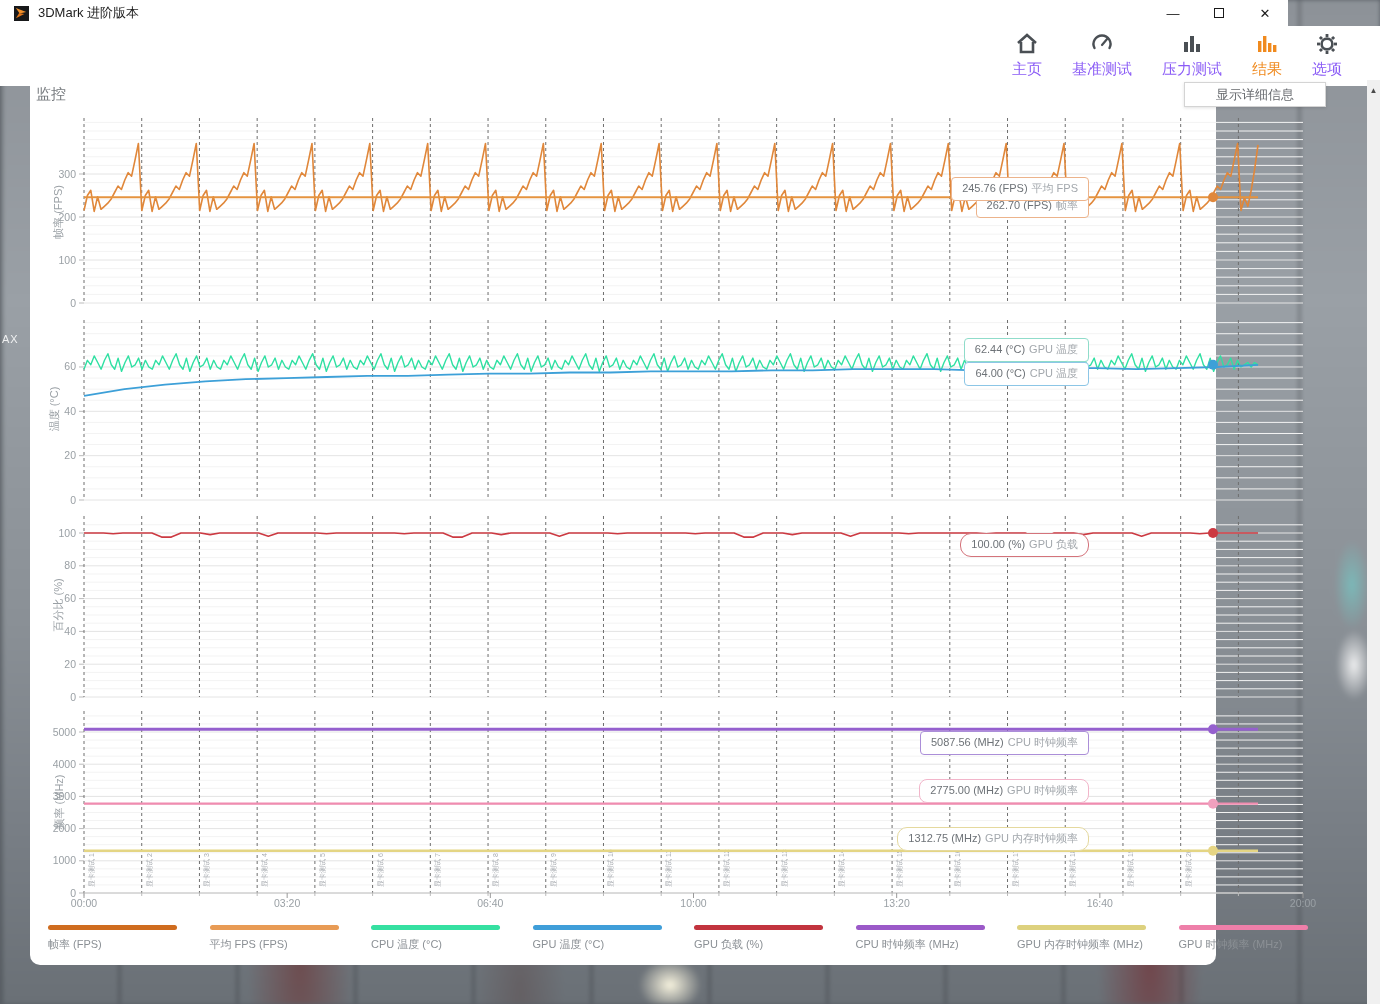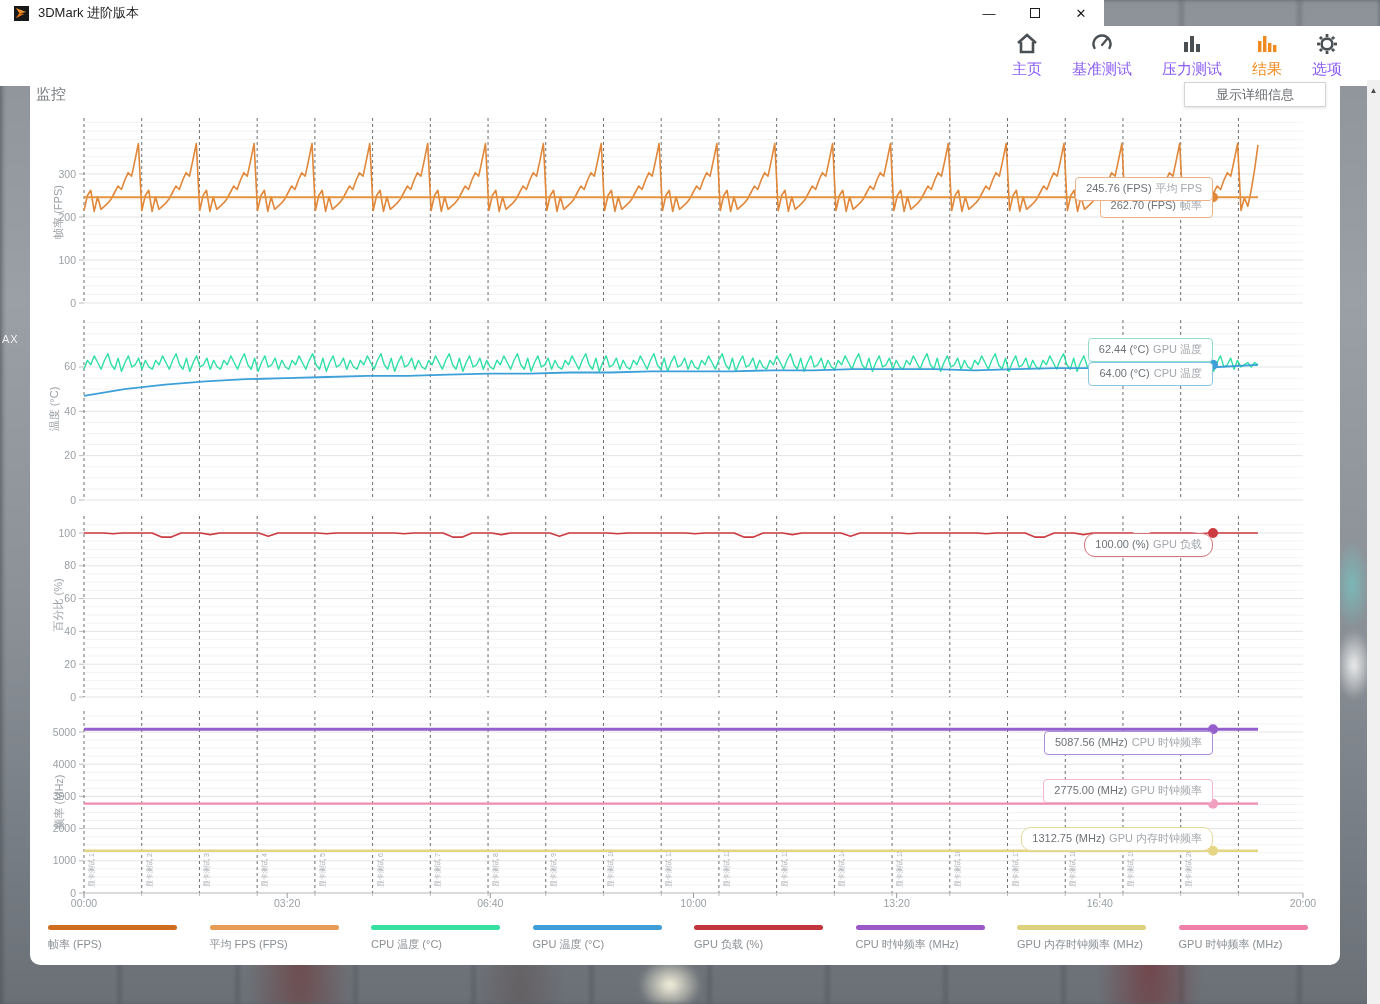--- a/index.html
+++ b/index.html
@@ -15,21 +15,21 @@
       radial-gradient(70px 260px at 300px 960px, rgba(110,45,45,.55), rgba(110,45,45,0) 75%),
       radial-gradient(70px 260px at 1150px 960px, rgba(115,40,45,.6), rgba(115,40,45,0) 75%),
       radial-gradient(60px 220px at 520px 990px, rgba(90,70,70,.4), rgba(90,70,70,0) 75%),
       repeating-linear-gradient(90deg, rgba(35,38,42,.30) 0 3px, rgba(35,38,42,0) 3px 118px),
       linear-gradient(180deg, #8d9298 0%, #9aa0a6 30%, #8a9096 62%, #777d84 84%, #6a7076 100%);
   }
   .bg-label { position:absolute; left:2px; top:333px; color:rgba(255,255,255,.85);
     font-size:11px; letter-spacing:1px; }
 
   
-  .titlebar { position:absolute; left:0; top:0; width:1104px; height:26px; background:#ffffff;
+  .titlebar { position:absolute; left:0; top:0; width:1288px; height:26px; background:#ffffff;
     display:flex; align-items:center; z-index:40; }
   .titlebar .appicon { width:15px; height:15px; margin-left:14px; }
   .titlebar .wtitle { margin-left:9px; font-size:13px; color:#1d1d1d; }
   .winbtns { margin-left:auto; display:flex; height:100%; }
   .winbtn { width:46px; height:100%; display:flex; align-items:center; justify-content:center;
     color:#1a1a1a; font-size:13px; cursor:default; }
   .winbtn .sq { width:10px; height:10px; border:1.3px solid #1a1a1a; display:block; }
 
   
   .header { position:absolute; left:0; top:26px; width:1380px; height:60px; background:#ffffff; z-index:30; }
@@ -38,21 +38,21 @@
   .logo-reg { font-size:10px; color:#191919; margin-top:6px; }
   .nav { position:absolute; right:38px; top:6px; display:flex; gap:30px; }
   .nav-item { display:flex; flex-direction:column; align-items:center; gap:4px; cursor:pointer; }
   .nav-item .lbl { font-size:15px; color:#8b5cf6; white-space:nowrap; }
   .nav-item.active .lbl { color:#f08a1e; }
   .nav-tip { position:absolute; left:1184px; top:82px; width:142px; height:25px; background:#fff;
     border:1px solid #d4d4d4; box-shadow:0 1px 3px rgba(0,0,0,.12); z-index:50;
     display:flex; align-items:center; justify-content:center; font-size:13px; color:#66696d; }
 
   
-  .panel { position:absolute; left:30px; top:85px; width:1310px; height:880px; background:#ffffff;
+  .panel { position:absolute; left:30px; top:85px; width:1186px; height:880px; background:#ffffff;
     border-radius:0 0 10px 10px; z-index:20; }
   .page-title { position:absolute; left:6px; top:0px; font-size:15px; color:#75797d; }
 
   .chart { position:absolute; left:0; width:1310px; }
   .chart svg { position:absolute; left:0; top:0; }
   .ylabel { position:absolute; left:2px; top:50%; transform:translateY(-50%) rotate(-90deg);
     transform-origin:center; font-size:11px; color:#9aa0a5; white-space:nowrap; }
 
   .tip { position:absolute; background:#fff; border:1px solid #ccc; border-radius:4px;
     padding:3px 10px 4px 10px; font-size:11px; white-space:nowrap; box-shadow:0 0 0 1px rgba(255,255,255,.6) inset; }
@@ -483,19 +483,19 @@
         <div class="legend-bar" style="background:#ee7fa9"></div>
                  <div class="legend-label">GPU 时钟频率 (MHz)</div>
       </div>
     </div>
 <div class="tip" style="top: 92px; right: 127px; border-color: rgb(236, 179, 139); z-index: 10;"><span class="v">245.76 (FPS)</span><span class="l">平均 FPS</span></div>
     <div class="tip" style="top: 109px; right: 127px; border-color: rgb(236, 179, 139); z-index: 9;"><span class="v">262.70 (FPS)</span><span class="l">帧率</span></div>
     <div class="tip" style="top: 253px; right: 127px; border-color: rgb(143, 220, 202); z-index: 10; margin-left: 44px;"><span class="v">62.44 (°C)</span><span class="l">GPU 温度</span></div>
     <div class="tip" style="top: 277px; right: 127px; border-color: rgb(140, 198, 230); z-index: 9;"><span class="v">64.00 (°C)</span><span class="l">CPU 温度</span></div>
     <div class="tip" style="top: 448px; right: 127px; border-color: rgb(212, 115, 123); z-index: 10; border-radius: 11px;"><span class="v">100.00 (%)</span><span class="l">GPU 负载</span></div>
     <div class="tip" style="top: 646px; right: 127px; border-color: rgb(171, 142, 216); z-index: 10; margin-left: 8px;"><span class="v">5087.56 (MHz)</span><span class="l">CPU 时钟频率</span></div>
-    <div class="tip" style="top: 694px; right: 127px; border-color: rgb(242, 181, 202); z-index: 9;"><span class="v">2775.00 (MHz)</span><span class="l">GPU 时钟频率</span></div>
+    <div class="tip" style="top: 694px; right: 127px; border-color: rgb(242, 181, 202); z-index: 9; border-radius: 8px;"><span class="v">2775.00 (MHz)</span><span class="l">GPU 时钟频率</span></div>
     <div class="tip" style="top: 742px; right: 127px; border-color: rgb(229, 217, 158); z-index: 8; border-radius: 10px;"><span class="v">1312.75 (MHz)</span><span class="l">GPU 内存时钟频率</span></div>
   </div>
 
 <div class="scrollbar">
   <div class="scroll-up">▲</div>
 </div>
 
 </body></html>

